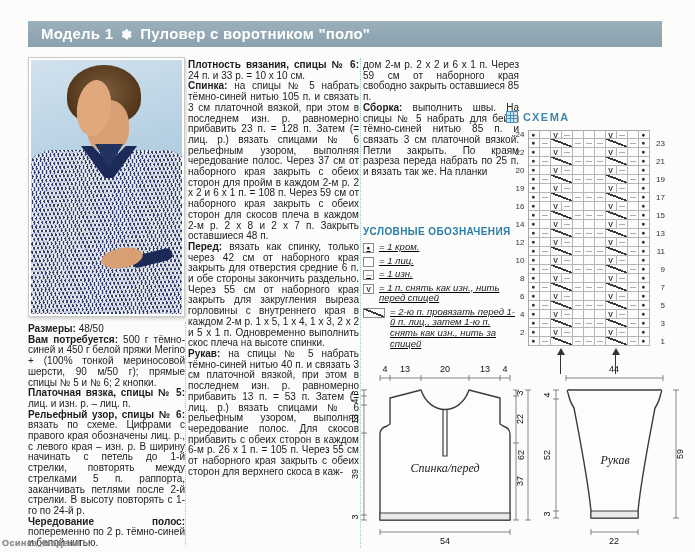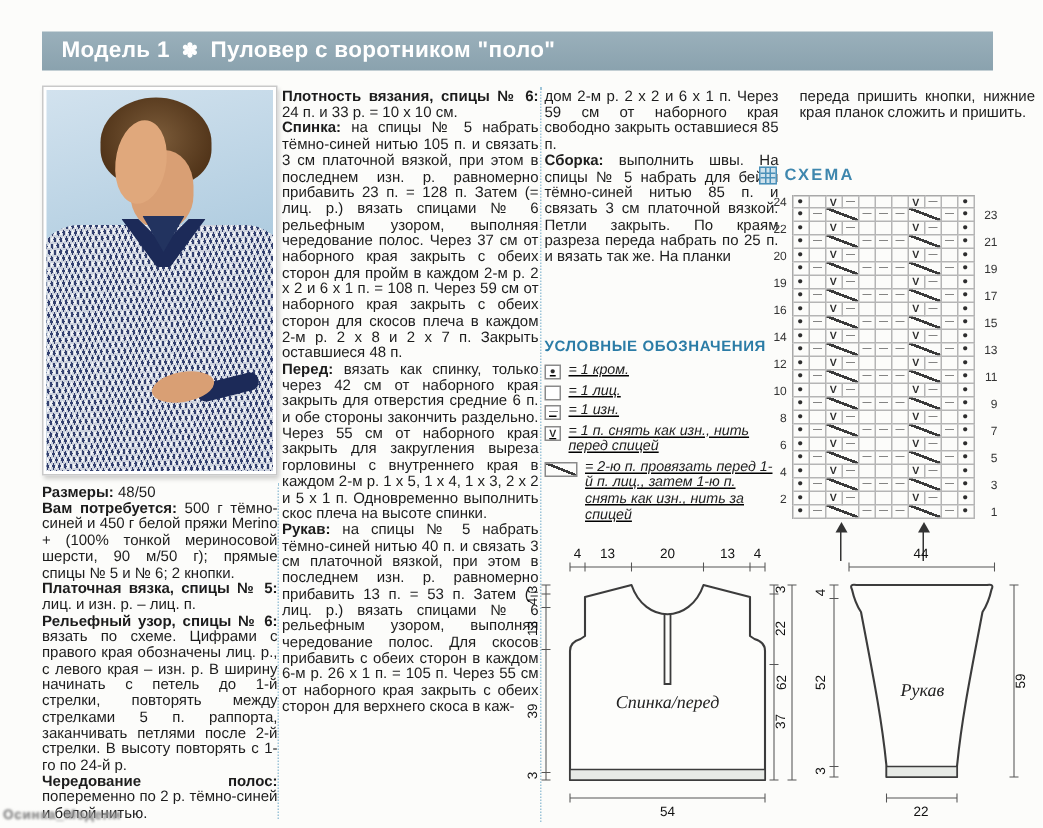--- a/index.html
+++ b/index.html
@@ -137,23 +137,20 @@
   <div class="col col-middle">
       <p><b>Плотность вязания, спицы № 6: </b>24 п. и 33 р. = 10 х 10 см.</p>
       <p><b>Спинка: </b>на спицы № 5 набрать тёмно-синей нитью 105 п. и связать 3 см платочной вязкой, при этом в последнем изн. р. равномерно прибавить 23 п. = 128 п. Затем (= лиц. р.) вязать спицами № 6 рельефным узором, выполняя чередование полос. Через 37 см от наборного края закрыть с обеих сторон для пройм в каждом 2-м р. 2 х 2 и 6 х 1 п. = 108 п. Через 59 см от наборного края закрыть с обеих сторон для скосов плеча в каждом 2-м р. 2 х 8 и 2 х 7 п. Закрыть оставшиеся 48 п.</p>
       <p><b>Перед: </b>вязать как спинку, только через 42 см от наборного края закрыть для отверстия средние 6 п. и обе стороны закончить раздельно. Через 55 см от наборного края закрыть для закругления выреза горловины с внутреннего края в каждом 2-м р. 1 х 5, 1 х 4, 1 х 3, 2 х 2 и 5 х 1 п. Одновременно выполнить скос плеча на высоте спинки.</p>
       <p><b>Рукав: </b>на спицы № 5 набрать тёмно-синей нитью 40 п. и связать 3 см платочной вязкой, при этом в последнем изн. р. равномерно прибавить 13 п. = 53 п. Затем (= лиц. р.) вязать спицами № 6 рельефным узором, выполняя чередование полос. Для скосов прибавить с обеих сторон в каждом 6-м р. 26 х 1 п. = 105 п. Через 55 см от наборного края закрыть с обеих сторон для верхнего скоса в каж-</p>
     </div>
   <div class="col col-right3">
       <p>дом 2-м р. 2 х 2 и 6 х 1 п. Через 59 см от наборного края свободно закрыть оставшиеся 85 п.</p>
       <p><b>Сборка: </b>выполнить швы. На спицы № 5 набрать для бейки тёмно-синей нитью  85 п. и связать 3 см платочной вязкой. Петли закрыть. По краям разреза переда набрать по 25 п. и вязать так же. На планки</p>
     </div>
-  <div class="col col-right4">
-      <p>переда пришить кнопки, нижние края планок сложить и пришить.</p>
-    </div>
 
   <div class="sep sep1"></div>
   <div class="sep sep2"></div>
 
   <div class="watermark">Осинка_Модели</div>
 
   <div class="schema-head">
     <span class="grid-icon"></span>
     <span class="schema-title">СХЕМА</span>
   </div>

